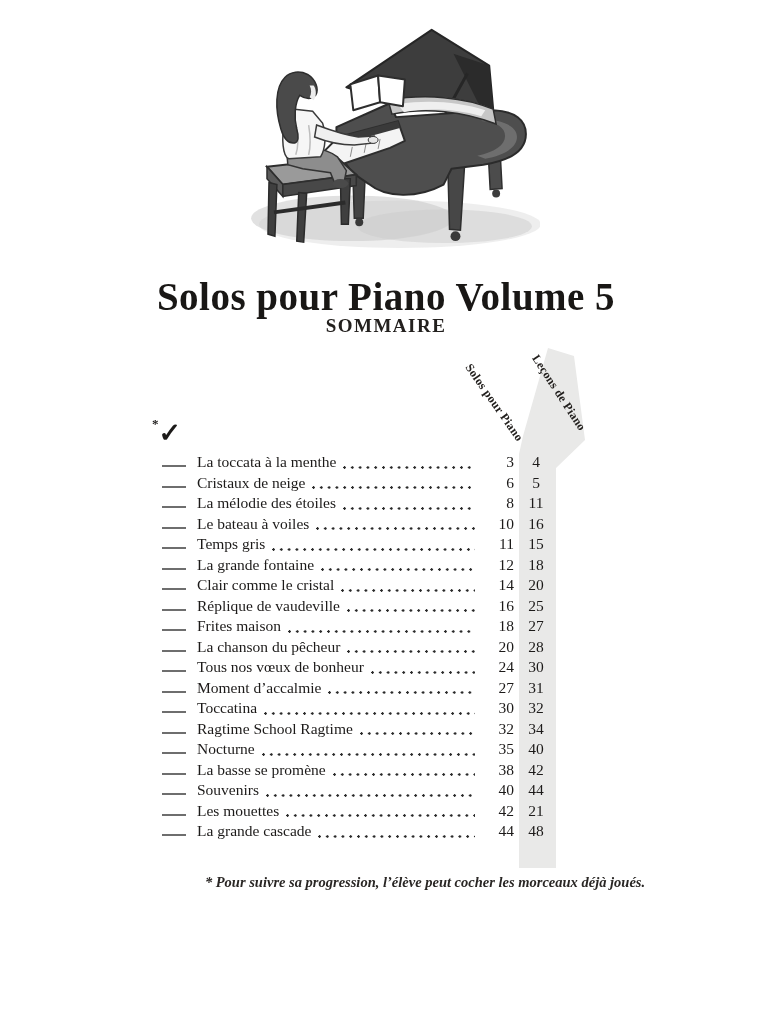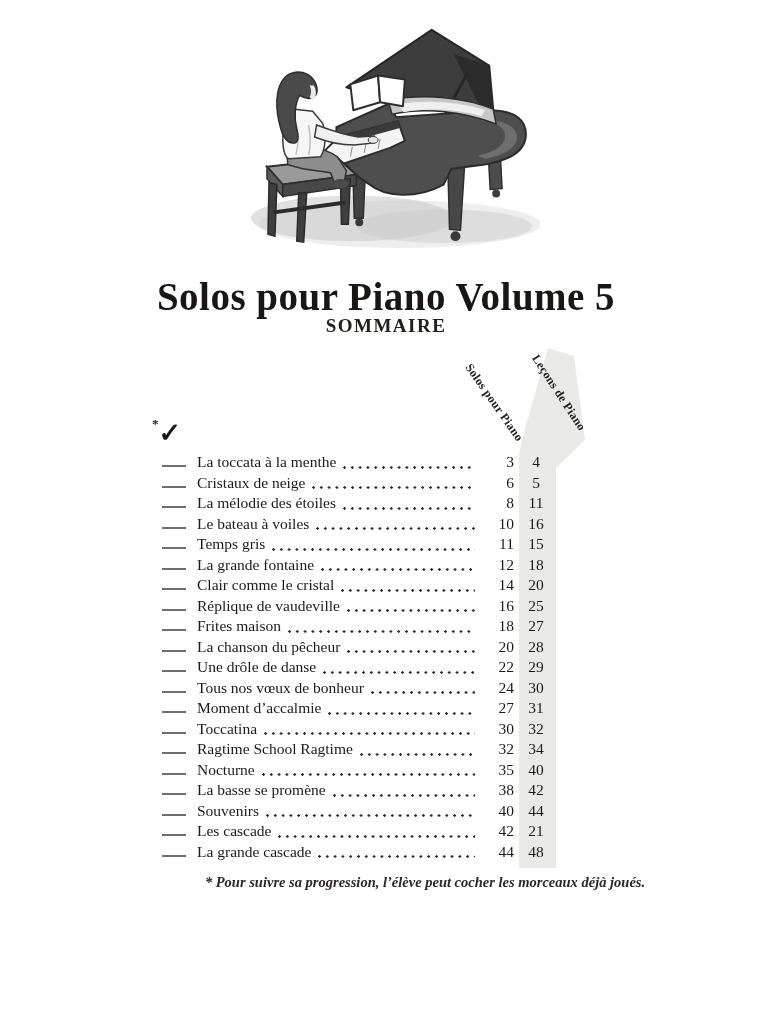--- a/index.html
+++ b/index.html
@@ -210,27 +210,20 @@
     </div>
       <div class="row">
       <span class="blank"></span>
       <span class="piece">La chanson du pêcheur</span>
       <span class="leader"></span>
       <span class="num n1">20</span>
       <span class="num n2">28</span>
     </div>
       <div class="row">
       <span class="blank"></span>
-      <span class="piece">Une drôle de danse</span>
-      <span class="leader"></span>
-      <span class="num n1">22</span>
-      <span class="num n2">29</span>
-    </div>
-      <div class="row">
-      <span class="blank"></span>
       <span class="piece">Tous nos vœux de bonheur</span>
       <span class="leader"></span>
       <span class="num n1">24</span>
       <span class="num n2">30</span>
     </div>
       <div class="row">
       <span class="blank"></span>
       <span class="piece">Moment d’accalmie</span>
       <span class="leader"></span>
       <span class="num n1">27</span>
@@ -266,21 +259,21 @@
     </div>
       <div class="row">
       <span class="blank"></span>
       <span class="piece">Souvenirs</span>
       <span class="leader"></span>
       <span class="num n1">40</span>
       <span class="num n2">44</span>
     </div>
       <div class="row">
       <span class="blank"></span>
-      <span class="piece">Les cascade</span>
+      <span class="piece">Les mouettes</span>
       <span class="leader"></span>
       <span class="num n1">42</span>
       <span class="num n2">21</span>
     </div>
       <div class="row">
       <span class="blank"></span>
       <span class="piece">La grande cascade</span>
       <span class="leader"></span>
       <span class="num n1">44</span>
       <span class="num n2">48</span>

